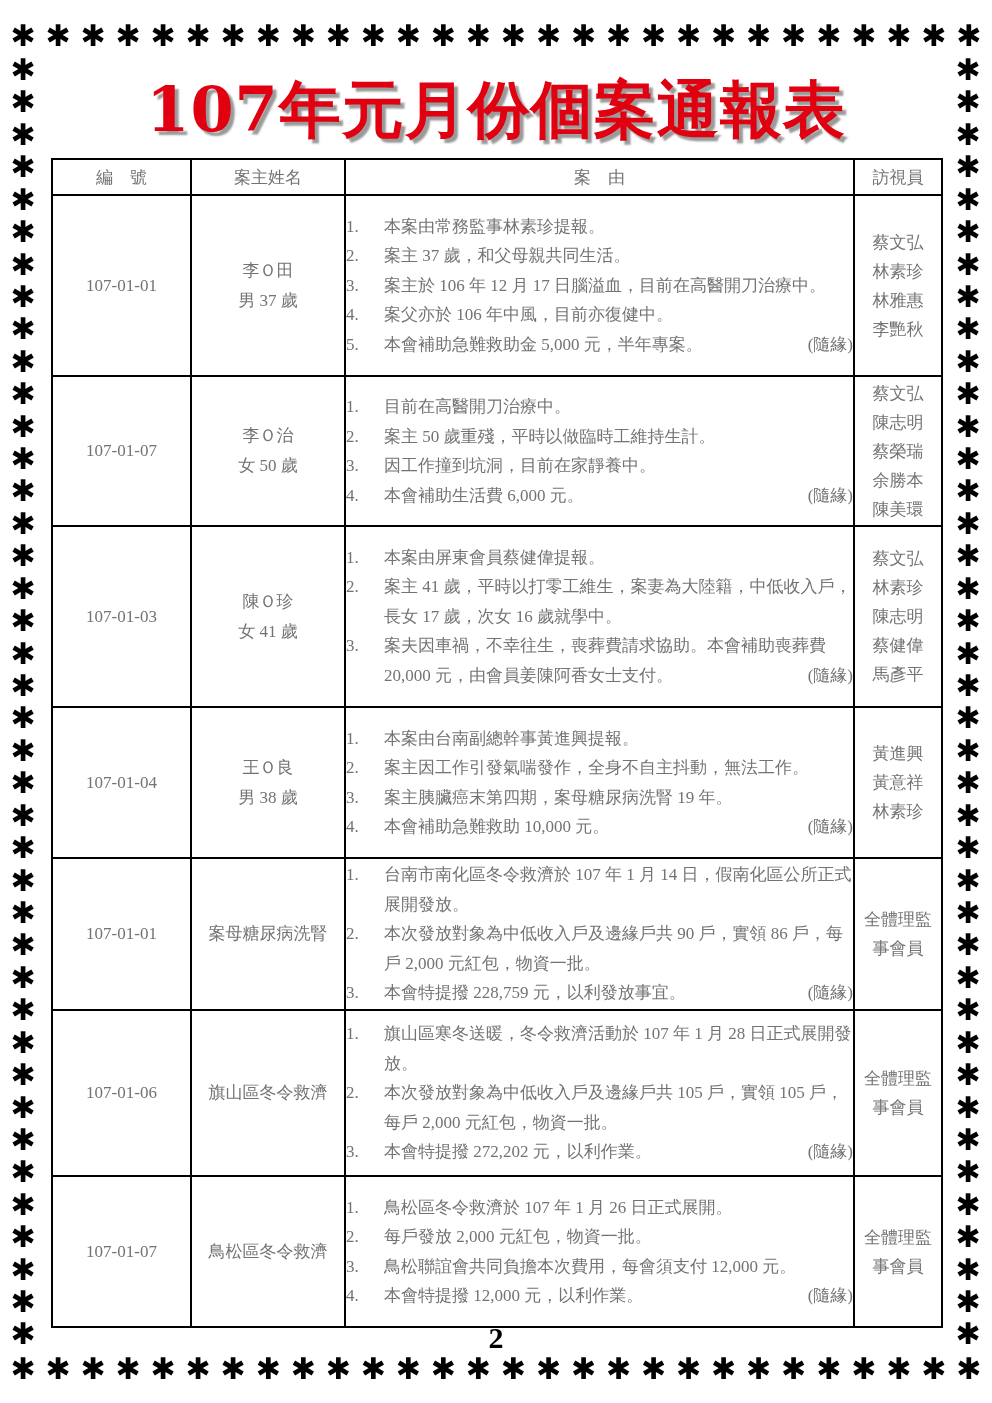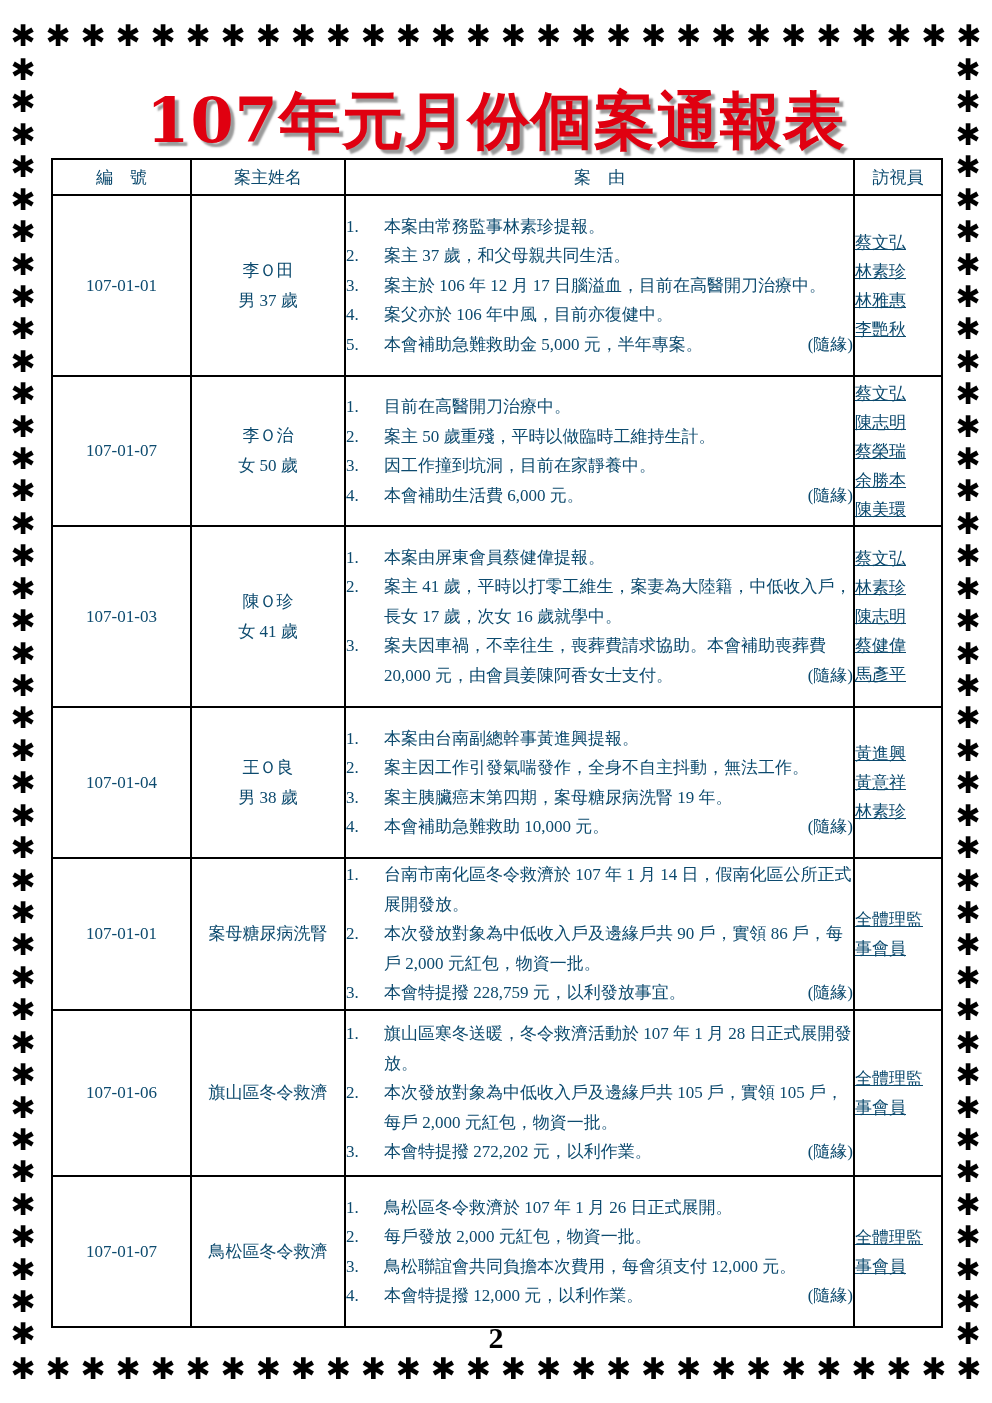--- a/index.html
+++ b/index.html
@@ -4,31 +4,31 @@
 <style>
   html, body { margin: 0; padding: 0; background: #ffffff; }
   body { width: 992px; height: 1403px; position: relative; overflow: hidden;
          font-family: "Liberation Serif", "DejaVu Serif", serif; color: #222; }
   .star-row { position: absolute; left: 8px; width: 976px; height: 30px; display: flex;
               justify-content: space-between; align-items: center; }
   .star-col { position: absolute; width: 30px; display: flex; flex-direction: column;
               justify-content: space-between; align-items: center; }
   .star { font-family: "DejaVu Sans", sans-serif; font-size: 30px; line-height: 30px; color: #000;
           font-weight: bold; width: 30px; text-align: center; }
-  .title { position: absolute; left: 50px; top: 83px; width: 892px; text-align: center;
+  .title { position: absolute; left: 50px; top: 72px; width: 892px; text-align: center;
            font-family: "DejaVu Serif", serif; font-weight: bold; font-size: 62px; line-height: 76px;
            color: #e00010; letter-spacing: 1px;
            text-shadow: 4px 4px 2px #9a9a9a; }
   table.report { position: absolute; left: 51px; top: 158px; width: 890px;
                  border-collapse: collapse; table-layout: fixed; }
   table.report th, table.report td { border: 2px solid #000; padding: 0; vertical-align: middle;
-                                      font-size: 17px; font-weight: normal; color: #0c4a6e; }
+                                      font-size: 17px; font-weight: normal; color: #737373; }
   table.report th { height: 34px; text-align: center; }
   td.id, td.name { text-align: center; line-height: 30px; }
-  td.visitors { text-align: left; line-height: 29px; text-decoration: underline; }
+  td.visitors { text-align: center; line-height: 29px; }
   td.reason { padding: 2px 8px 2px 10px; }
   ol.items { list-style: none; margin: 0; padding: 0; }
   ol.items li { position: relative; padding-left: 38px; line-height: 29.5px; }
   ol.items li .num { position: absolute; left: 0; top: 0; }
   .suiyuan { float: right; }
   .page-num { position: absolute; left: 0; width: 992px; top: 1321px; text-align: center;
               font-size: 30px; font-weight: bold; color: #000; }
 </style>
 </head>
 <body>

